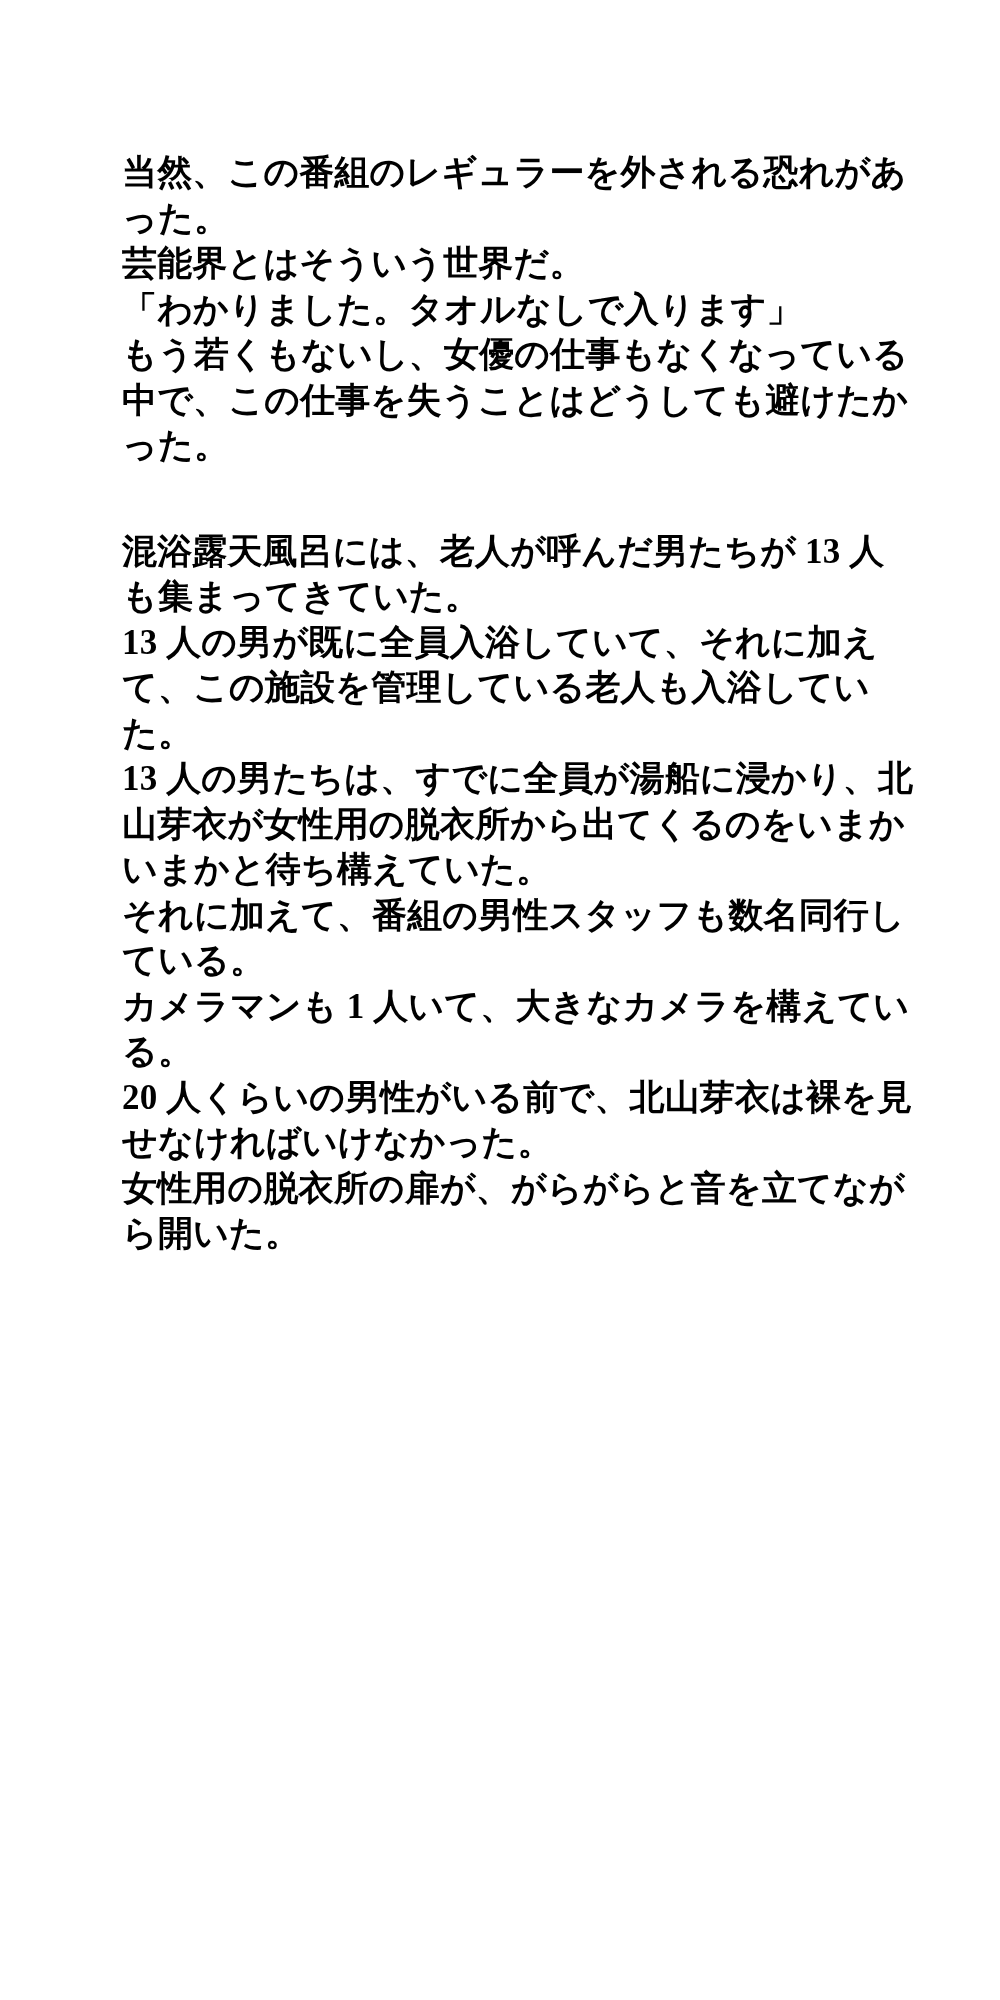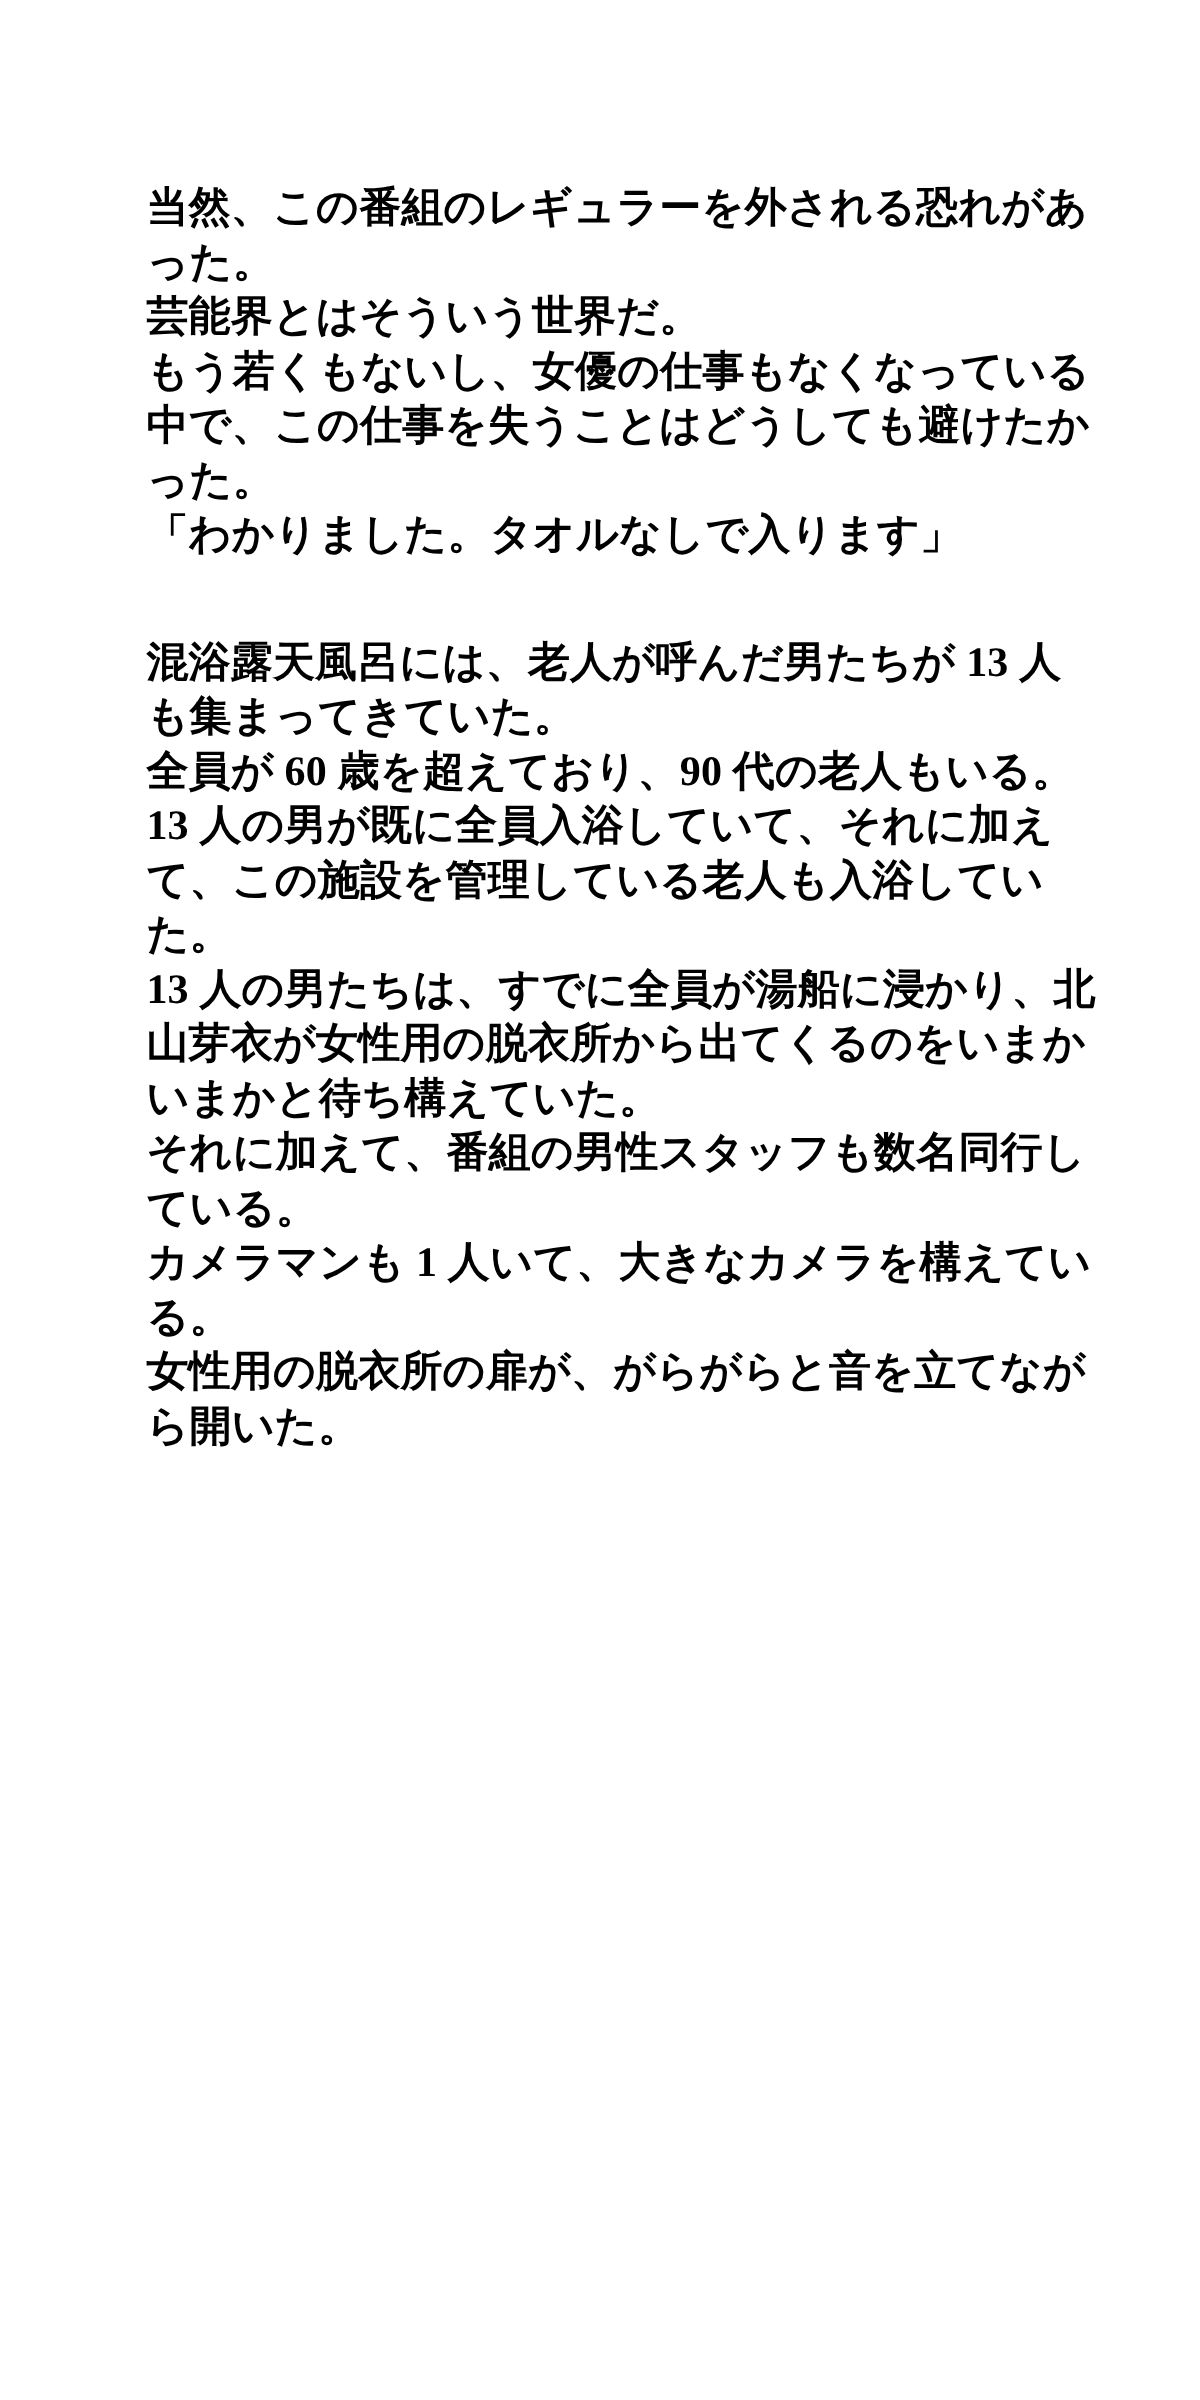--- a/index.html
+++ b/index.html
@@ -41,29 +41,29 @@
   }
 </style>
 </head>
 <body>
 
 <div id="page">
 
   <div class="block">
     <p class="para">当然、この番組のレギュラーを外される恐れがあった。</p>
     <p class="para">芸能界とはそういう世界だ。</p>
+    <p class="para">「わかりました。タオルなしで入ります」</p>
     <p class="para">もう若くもないし、女優の仕事もなくなっている中で、この仕事を失うことはどうしても避けたかった。</p>
-    <p class="para">「わかりました。タオルなしで入ります」</p>
   </div>
 
   <div class="gap"></div>
 
   <div class="block">
     <p class="para">混浴露天風呂には、老人が呼んだ男たちが 13 人も集まってきていた。</p>
-    <p class="para">全員が 60 歳を超えており、90 代の老人もいる。</p>
     <p class="para">13 人の男が既に全員入浴していて、それに加えて、この施設を管理している老人も入浴していた。</p>
     <p class="para">13 人の男たちは、すでに全員が湯船に浸かり、北山芽衣が女性用の脱衣所から出てくるのをいまかいまかと待ち構えていた。</p>
     <p class="para">それに加えて、番組の男性スタッフも数名同行している。</p>
     <p class="para">カメラマンも 1 人いて、大きなカメラを構えている。</p>
+    <p class="para">20 人くらいの男性がいる前で、北山芽衣は裸を見せなければいけなかった。</p>
     <p class="para">女性用の脱衣所の扉が、がらがらと音を立てながら開いた。</p>
   </div>
 
 </div>
 
 </body></html>

